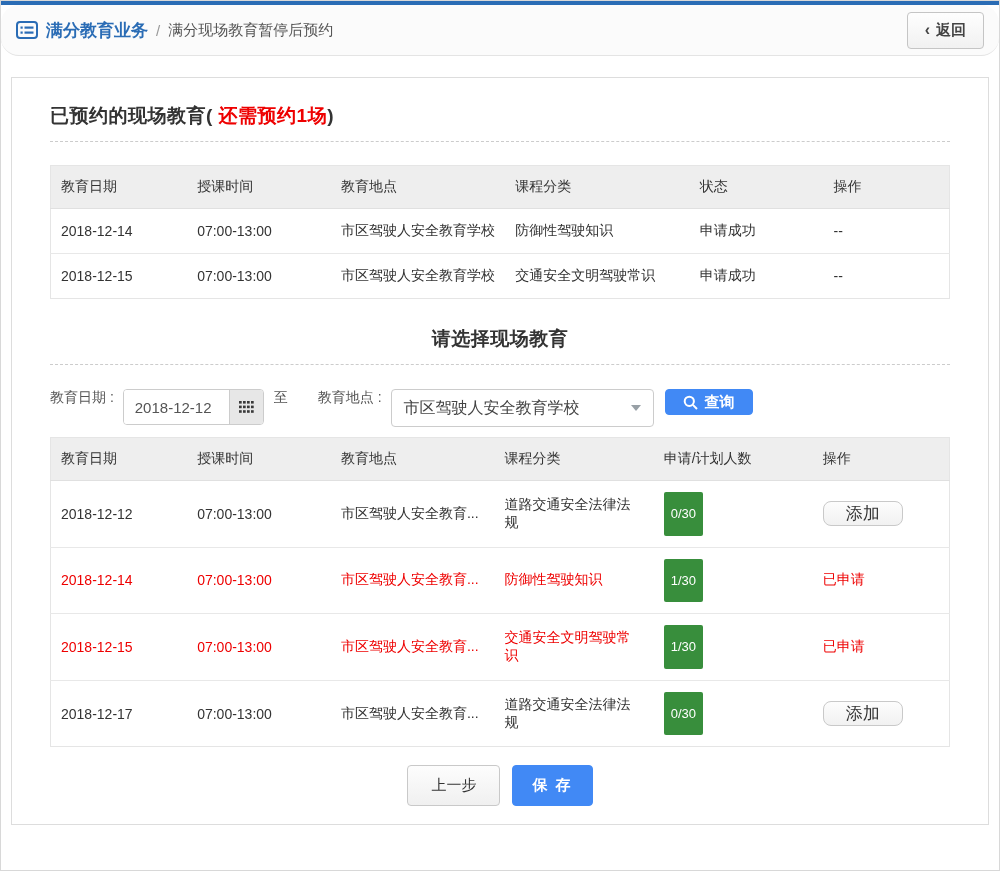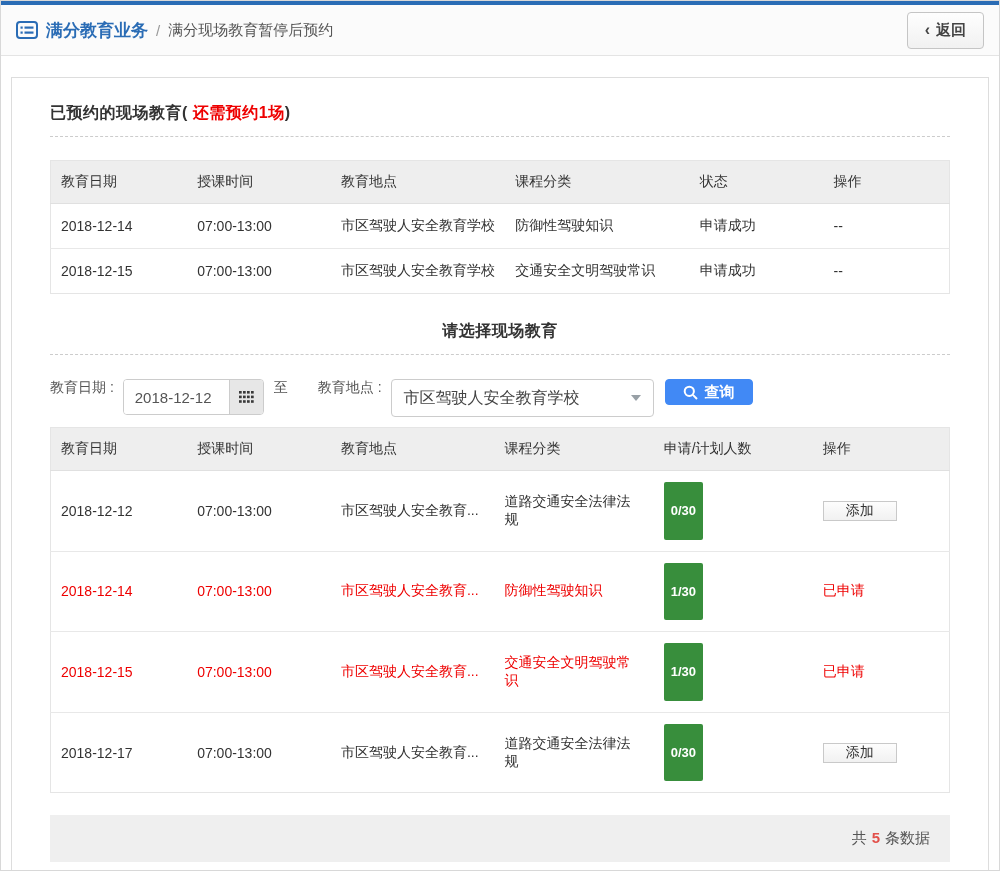--- a/index.html
+++ b/index.html
@@ -15,63 +15,63 @@
     width:1000px;height:871px;
     background:#fff;
     font-family:"Liberation Sans","DejaVu Sans",sans-serif;
     color:#333;
     overflow:hidden;
   }
   .page{width:1000px;height:871px;border:1px solid #d8d8d8;overflow:hidden;background:#fff;}
   .topbar{height:4px;background:var(--accent);}
   .header-band{
     height:51px;background:#fbfbfb;border-bottom:1px solid #e4e4e4;
-    display:flex;align-items:center;justify-content:space-between;padding:0 15px;
+    display:flex;align-items:center;justify-content:space-between;padding:0 15px;border-radius:18px;
   }
   .breadcrumb{display:flex;align-items:center;gap:8px;}
   .crumb-icon{color:var(--accent);display:flex;align-items:center;}
   .crumb-root{color:var(--accent);font-size:17px;font-weight:700;text-decoration:none;cursor:pointer;}
   .crumb-sep{color:#999;font-size:15px;}
   .crumb-current{color:#555;font-size:15px;}
   .back-btn{
     display:flex;align-items:center;gap:6px;
     background:linear-gradient(#fefefe,#f1f1f1);
     border:1px solid #c5c5c5;border-radius:4px;
     padding:8px 17px;font-size:15px;font-weight:700;color:#444;cursor:pointer;
     font-family:inherit;
   }
   .back-btn .chev{font-weight:700;font-size:16px;line-height:1;}
 
   .card{
     margin:21px 10px 0;border:1px solid #ddd;background:#fff;
     padding:25px 38px 8px;
   }
-  .section-title{font-size:16px;font-weight:700;color:#333;margin:0;letter-spacing:0.5px;}
+  .section-title{font-size:19px;font-weight:700;color:#333;margin:0;letter-spacing:0.5px;}
   .section-title .hl{color:var(--red);}
   .divider{border:none;border-top:1px dashed #ccc;margin:12px 0 23px;}
   .section2-title{margin-top:27px;text-align:center;}
 
   table.tbl{width:100%;border-collapse:collapse;font-size:14px;color:#333;border:1px solid #e5e5e5;}
   table.tbl th{
     background:#eee;text-align:left;font-weight:400;color:#333;
     padding:12px 10px;border-bottom:1px solid #e0e0e0;
   }
   table.tbl td{
     padding:13px 10px;border-top:1px solid #e8e8e8;text-align:left;vertical-align:middle;
   }
   table.avail td{padding:11px 10px;}
   tr.applied td{color:var(--red);}
   .badge{
     display:inline-block;background:var(--green);color:#fff;
-    font-size:13px;font-weight:700;padding:21px 7px;border-radius:2px;line-height:1.2;
+    font-size:13px;font-weight:400;padding:14px 7px;border-radius:2px;line-height:1.2;
   }
   .add-btn{
     background:linear-gradient(#fdfdfd,#f1f1f1);
-    border:1px solid #c9c9c9;border-radius:0;
-    padding:0 22px;font-size:14px;color:#333;cursor:pointer;font-family:inherit;
+    border:1px solid #c9c9c9;border-radius:8px;
+    padding:0 22px;font-size:17px;color:#333;cursor:pointer;font-family:inherit;
   }
   .applied-label{color:var(--red);margin-top:7px;}
 
   .filter{display:flex;align-items:flex-start;margin:24px 0 10px;font-size:14px;color:#555;}
   .flabel{margin-right:9px;white-space:nowrap;}
   .to-label{margin:0 10px;color:#555;}
   .loc-label{margin-left:20px;}
   .date-group{
     display:flex;align-items:stretch;border:1px solid #ccc;border-radius:4px;
     overflow:hidden;height:36px;background:#fff;
@@ -275,23 +275,20 @@
             <td>2018-12-17</td>
             <td>07:00-13:00</td>
             <td>市区驾驶人安全教育...</td>
             <td>道路交通安全法律法规</td>
             <td><span class="badge">0/30</span></td>
             <td><button class="add-btn">添加</button></td>
           </tr>
         </tbody>
     </table>
 
-    <div class="tfooter">
-      <span>共</span><span class="cnt">5</span><span>条数据</span>
-    </div>
 
     <div class="actions">
       <button class="prev-btn">上一步</button>
       <button class="save-btn">保 存</button>
     </div>
 
   </div>
 </div>
 
 </body></html>

